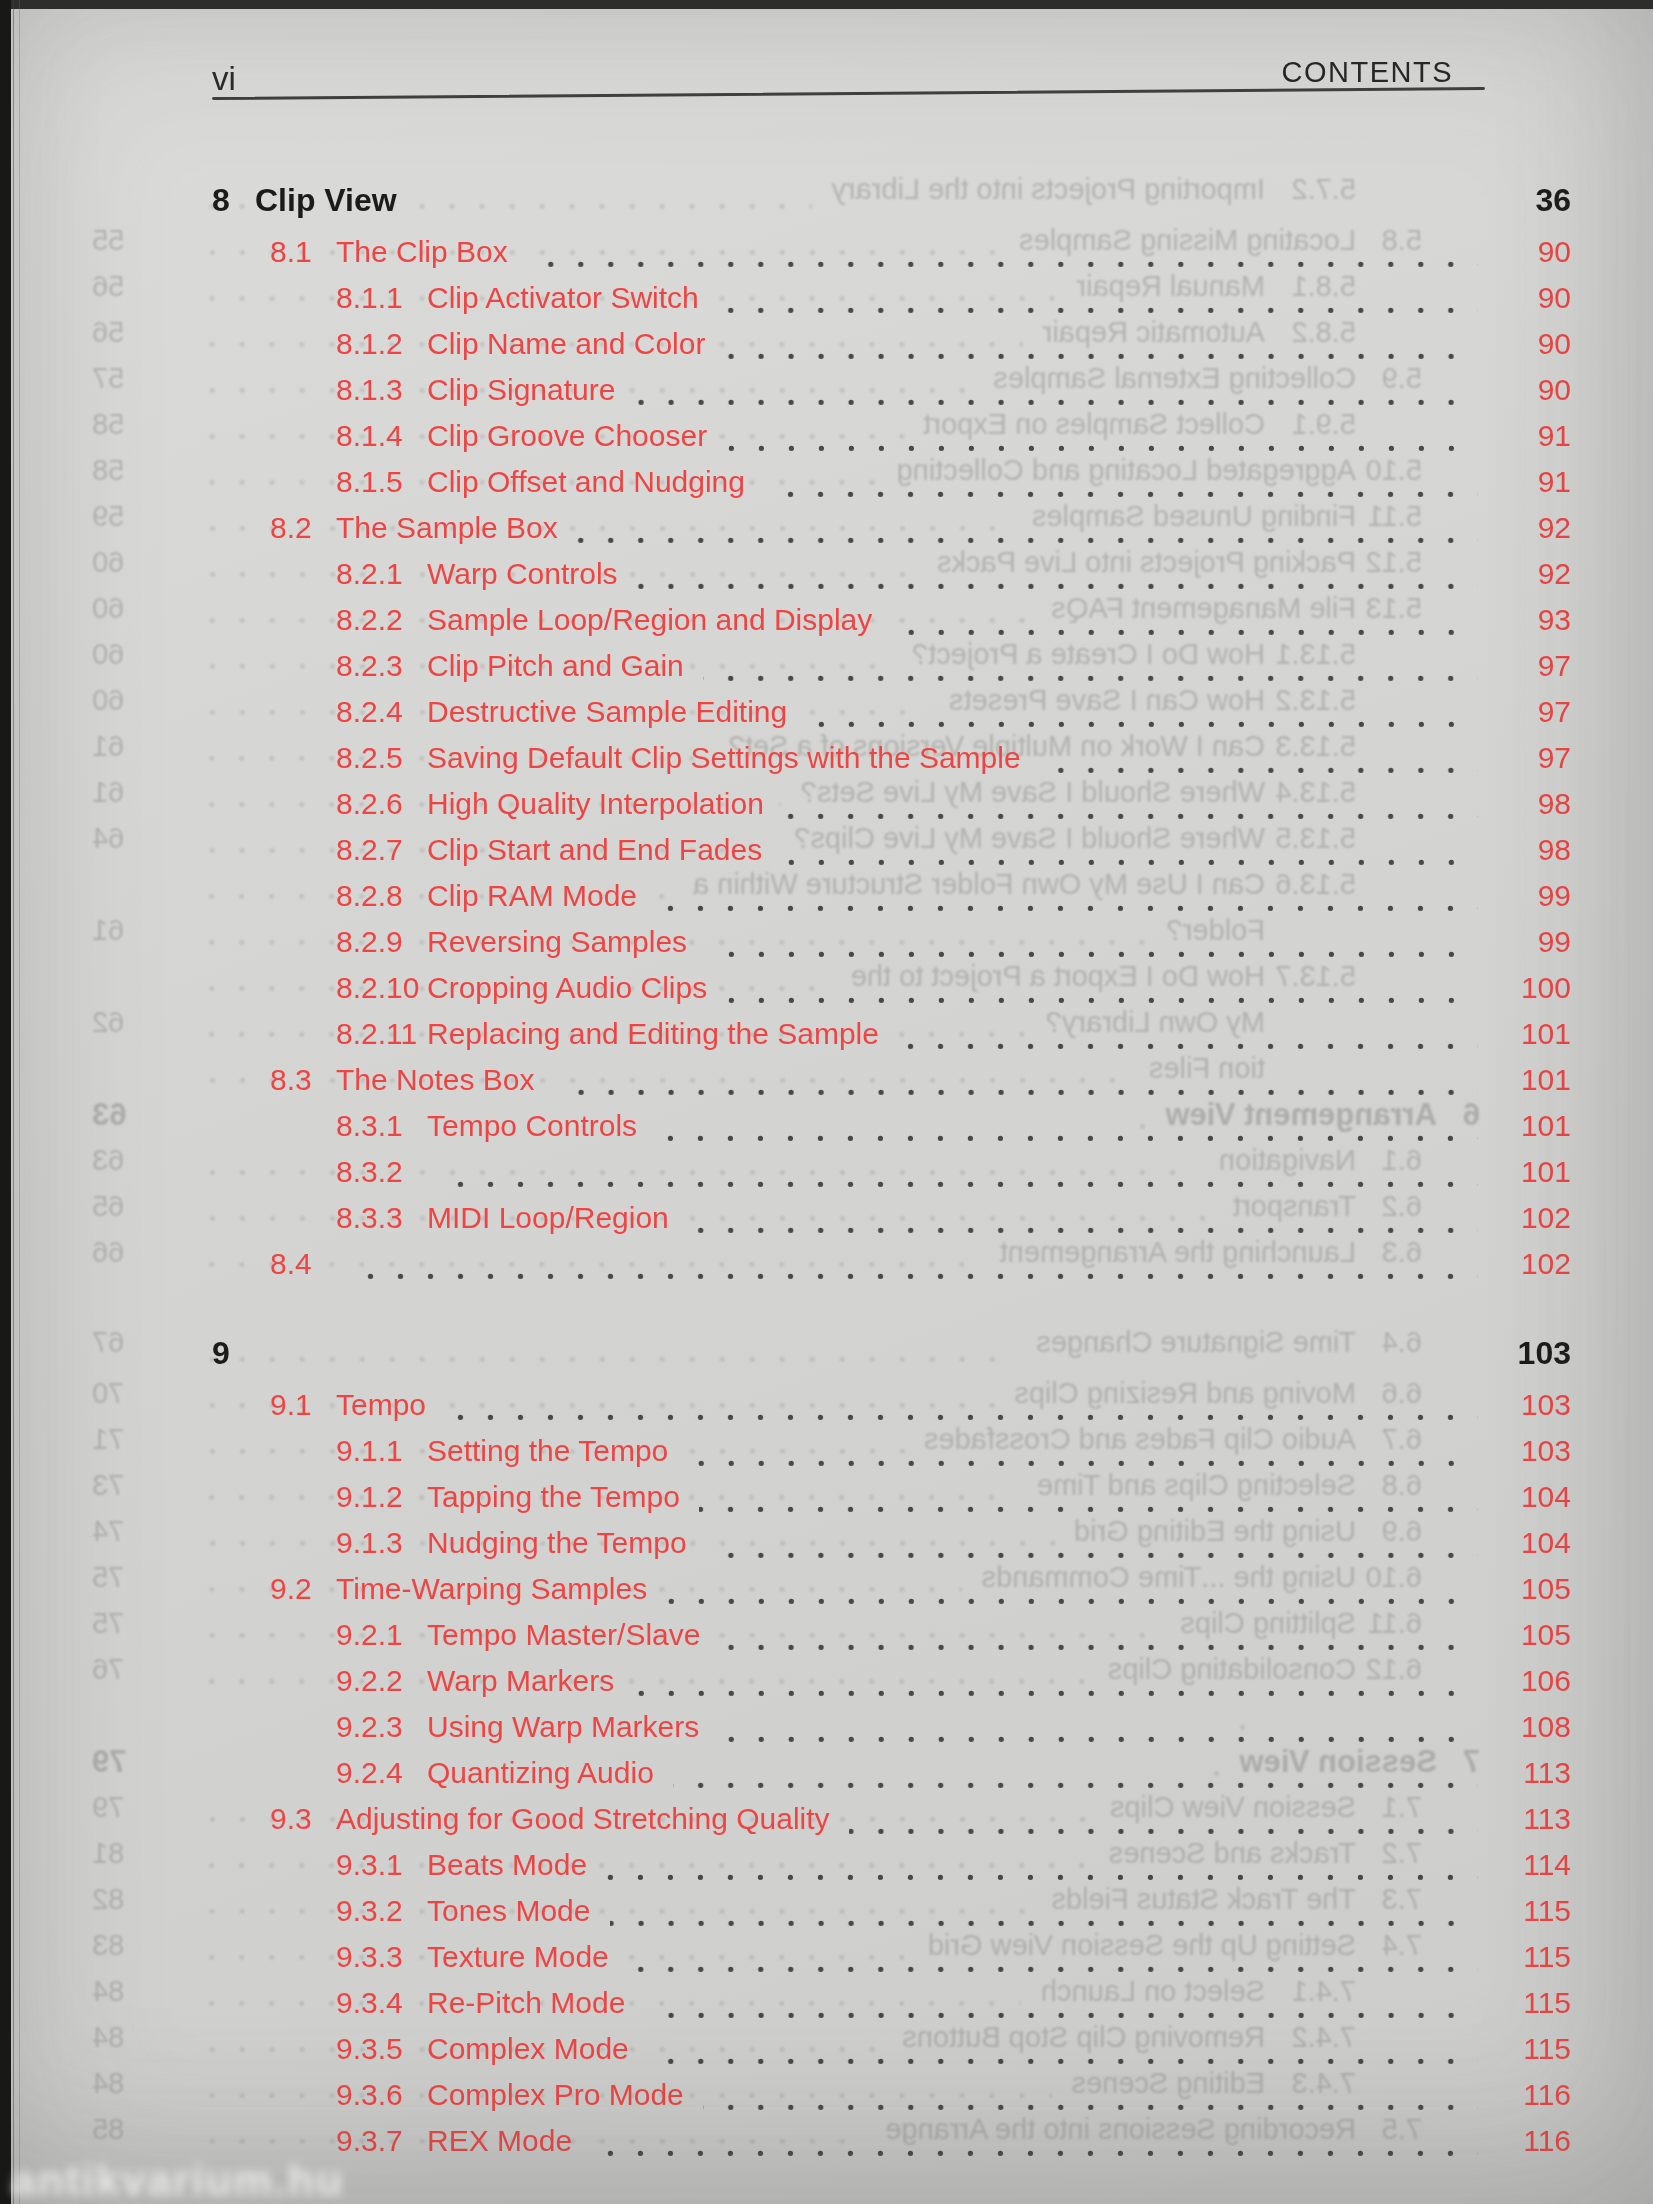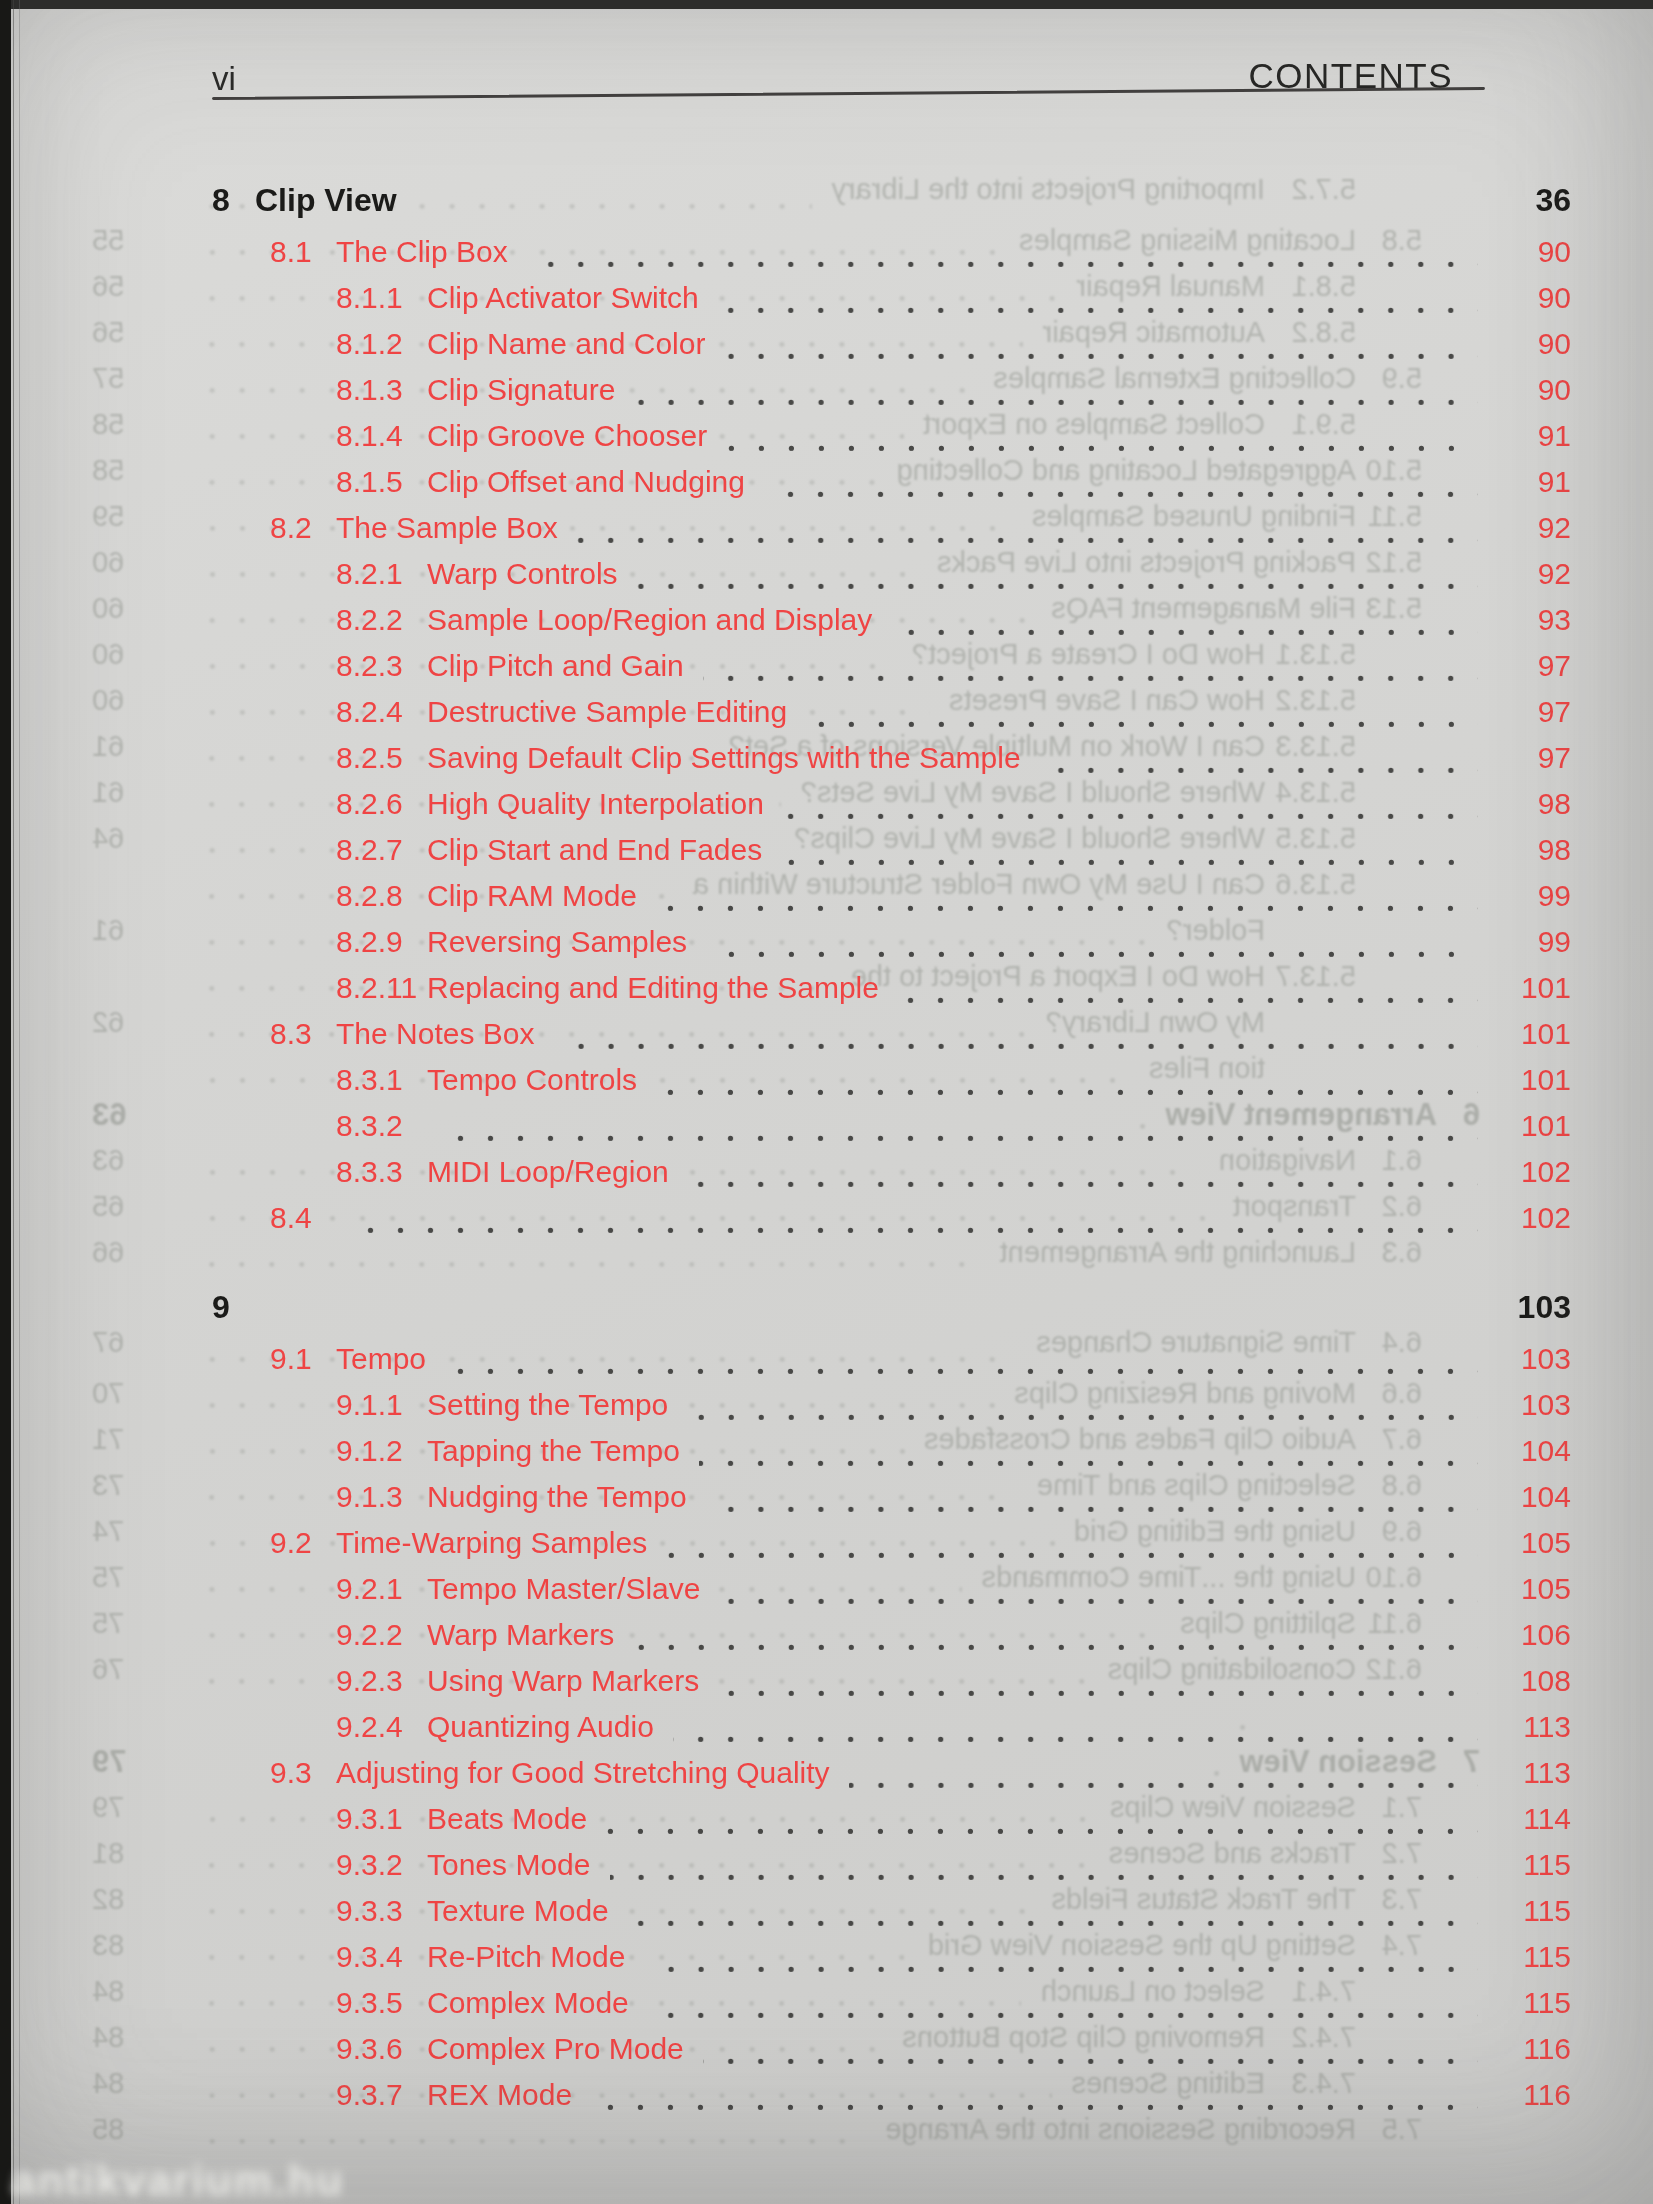--- a/index.html
+++ b/index.html
@@ -12,21 +12,21 @@
   
   #edge-top{position:absolute;top:0;left:0;right:0;height:8.7px;background:#2d2d2b;z-index:6;}
   #edge-left{position:absolute;top:0;left:0;bottom:0;width:10.7px;background:#181816;z-index:6;}
   .edge-line{position:absolute;top:0;bottom:0;z-index:6;}
   #edge-line1{left:12.6px;width:1.9px;background:rgba(70,70,68,.5);}
   #edge-line2{left:19.4px;width:1px;background:rgba(110,110,108,.35);}
   #vignette{position:absolute;inset:0;z-index:5;pointer-events:none;
     box-shadow:inset 0 0 165px rgba(82,82,80,.22), inset -29px -68px 136px rgba(95,95,93,.16);}
   
   #folio{position:absolute;left:212px;top:60px;font-size:33px;color:#2a2a28;z-index:3;}
-  #header-title{position:absolute;top:56px;right:201px;font-size:35px;letter-spacing:1.5px;color:#262624;z-index:3;}
+  #header-title{position:absolute;top:56px;right:201px;font-size:29px;letter-spacing:1.5px;color:#262624;z-index:3;}
   #rule{position:absolute;left:212px;top:97px;width:1273px;height:2.9px;background:#413f3e;border-radius:1.9px;
     transform:rotate(-0.45deg);transform-origin:left center;z-index:3;}
   
   #toc{position:absolute;left:212px;top:181px;width:1359px;z-index:3;}
   .row{display:flex;height:46px;font-size:30px;line-height:39px;color:#ef4444;white-space:nowrap;}
   .row.chapter{height:51px;font-size:32px;font-weight:700;color:#1b1b19;}
   .row.gap-before{margin-top:44px;}
   .l0 .num{width:43px;}
   .l1 .num{margin-left:58px;width:66px;}
   .l2 .num{margin-left:124px;width:91px;}
@@ -416,20 +416,26 @@
       <span class="leader"></span>
       <span class="page">99</span>
     </div>
     <div class="row l2">
       <span class="num">8.2.9</span>
       <span class="title">Reversing Samples</span>
       <span class="leader"></span>
       <span class="page">99</span>
     </div>
     <div class="row l2">
+      <span class="num">8.2.10</span>
+      <span class="title">Cropping Audio Clips</span>
+      <span class="leader"></span>
+      <span class="page">100</span>
+    </div>
+    <div class="row l2">
       <span class="num">8.2.11</span>
       <span class="title">Replacing and Editing the Sample</span>
       <span class="leader"></span>
       <span class="page">101</span>
     </div>
     <div class="row l1">
       <span class="num">8.3</span>
       <span class="title">The Notes Box</span>
       <span class="leader"></span>
       <span class="page">101</span>

